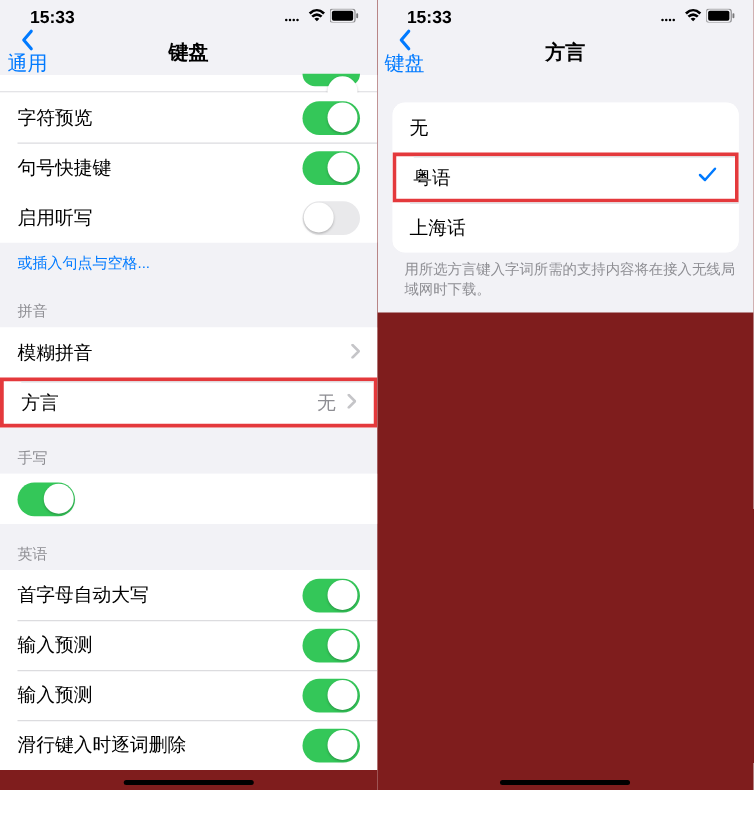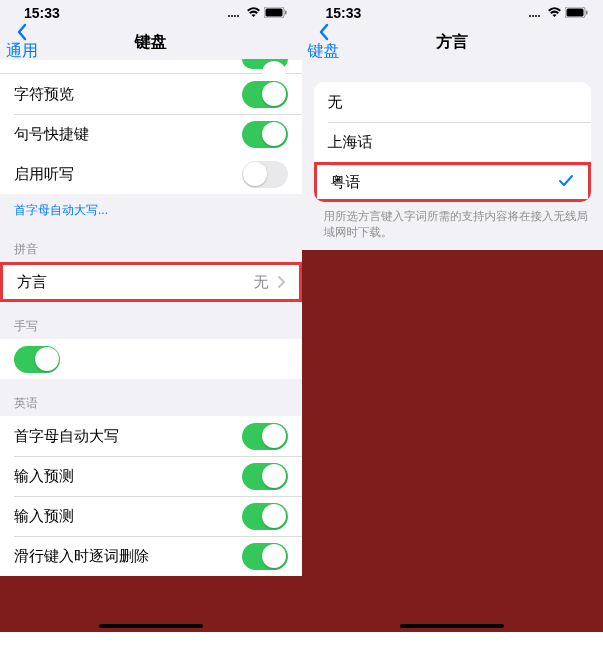--- a/index.html
+++ b/index.html
@@ -200,24 +200,34 @@
         <div class="toggle on"></div>
       </div>
     </div>
 
     <div class="group">
       <div class="row">
         <span class="row-label">启用听写</span>
         <div class="toggle off"></div>
       </div>
     </div>
-    <div class="link-text">首字母自动大写...</div>
+    <div class="link-text">或插入句点与空格...</div>
 
     <div class="section-header">拼音</div>
     <div class="group">
+      <div class="row">
+        <span class="row-label">模糊拼音</span>
+        <div class="row-right">
+          <span class="chevron">
+            <svg width="8" height="12" viewBox="0 0 8 12">
+                <path d="M2 1 L7 6 L2 11" stroke="#c5c5c8" stroke-width="2" fill="none" stroke-linecap="round" stroke-linejoin="round"></path>
+              </svg>
+          </span>
+        </div>
+      </div>
       <div class="row highlight-frame">
         <span class="row-label">方言</span>
         <div class="row-right">
           <span class="row-value">无</span>
           <span class="chevron">
             <svg width="8" height="12" viewBox="0 0 8 12">
                 <path d="M2 1 L7 6 L2 11" stroke="#c5c5c8" stroke-width="2" fill="none" stroke-linecap="round" stroke-linejoin="round"></path>
               </svg>
           </span>
         </div>
@@ -290,28 +300,28 @@
     </div>
     <div class="nav-title">方言</div>
   </div>
 
   <div class="content">
     <div class="section-gap-lg"></div>
     <div class="group-rounded">
       <div class="row">
         <span class="row-label">无</span>
       </div>
-      <div class="row">
-        <span class="row-label">上海话</span>
-      </div>
       <div class="row highlight-frame">
         <span class="row-label">粤语</span>
         <span class="check">
           <svg width="16" height="14" viewBox="0 0 16 14">
               <path d="M2 7 L6 11 L14 2" stroke="#007aff" stroke-width="2" fill="none" stroke-linecap="round" stroke-linejoin="round"></path>
             </svg>
         </span>
       </div>
+      <div class="row">
+        <span class="row-label">上海话</span>
+      </div>
     </div>
     <div class="footer-text" style="padding-left:22px;padding-right:10px">用所选方言键入字词所需的支持内容将在接入无线局域网时下载。</div>
   </div>
   <div class="home-indicator"></div>
 </div>
 
 </body></html>

